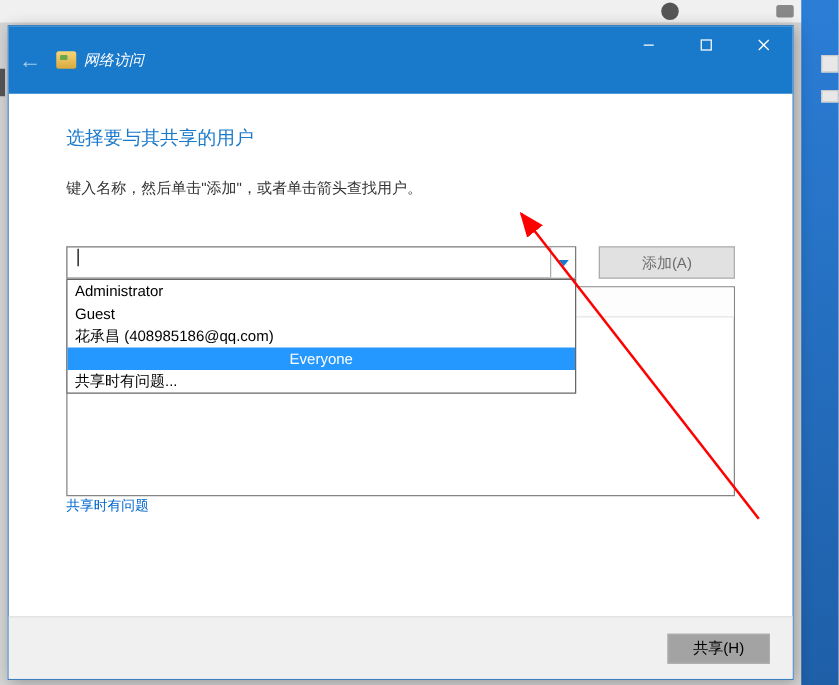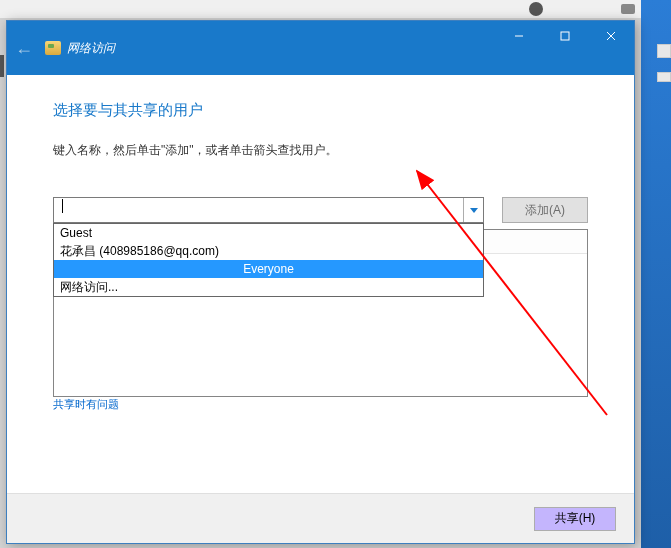--- a/index.html
+++ b/index.html
@@ -38,21 +38,21 @@
     .heading { color: #1979ca; font-size: 15px; font-weight: normal; margin-bottom: 22px; font-family: Liberation Serif, serif; }
     .subtext { color: #333; font-size: 12px; margin-bottom: 38px; }
     
     .combo-row { display: flex; gap: 18px; align-items: stretch; }
     .combo { flex: 1; height: 26px; border: 1px solid #7a7a7a; display: flex; position: relative; }
     .combo-input { flex: 1; border: none; outline: none; padding: 0 6px; font-size: 12px; }
     .combo-arrow { width: 20px; border-left: 1px solid #adadad; background: #fff; display: flex; align-items: center; justify-content: center; cursor: pointer; }
     .caret { width: 0; height: 0; border-left: 4px solid transparent; border-right: 4px solid transparent; border-top: 5px solid #1979ca; }
     
     .add-btn {
-      width: 86px; height: 26px;
+      width: 109px; height: 26px;
       background: #e1e1e1; border: 1px solid #adadad;
       color: #6d6d6d; font-size: 12px;
       cursor: default;
     }
     
     .dropdown {
       position: absolute;
       top: 25px; left: -1px; right: -1px;
       background: #fff;
       border: 1px solid #666;
@@ -77,21 +77,21 @@
     
     .footer {
       height: 50px;
       background: #f0f0f0;
       border-top: 1px solid #dfdfdf;
       display: flex; align-items: center; justify-content: flex-end;
       gap: 10px; padding: 0 18px;
     }
     .footer-btn {
       min-width: 82px; height: 24px;
-      background: #c4b5fd; border: 1px solid #adadad;
+      background: #a3a3a3; border: 1px solid #adadad;
       font-size: 12px; padding: 0 12px; cursor: pointer;
     }
     
     .arrow-annotation {
       position: absolute;
       pointer-events: none;
       z-index: 20;
     }
     
     .stub-left { position: absolute; top: 55px; left: 0; width: 4px; height: 22px; background: #555; }
@@ -142,24 +142,25 @@
     <div class="heading">选择要与其共享的用户</div>
     <div class="subtext">键入名称，然后单击"添加"，或者单击箭头查找用户。</div>
 
     <div class="combo-row">
       <div class="combo">
         <div class="combo-input"><span class="cursor-caret"></span></div>
         <div class="combo-arrow">
           <div class="caret"></div>
         </div>
         <div class="dropdown">
+          <div class="dd-item">Administrator</div>
           <div class="dd-item">Guest</div>
           <div class="dd-item">花承昌 (408985186@qq.com)</div>
           <div class="dd-item selected">Everyone</div>
-          <div class="dd-item">网络访问...</div>
+          <div class="dd-item">共享时有问题...</div>
         </div>
       </div>
       <button class="add-btn" disabled="">添加(A)</button>
     </div>
 
     <div class="listbox">
       <div class="listbox-header"></div>
     </div>
 
     <a class="help-link">共享时有问题</a>

